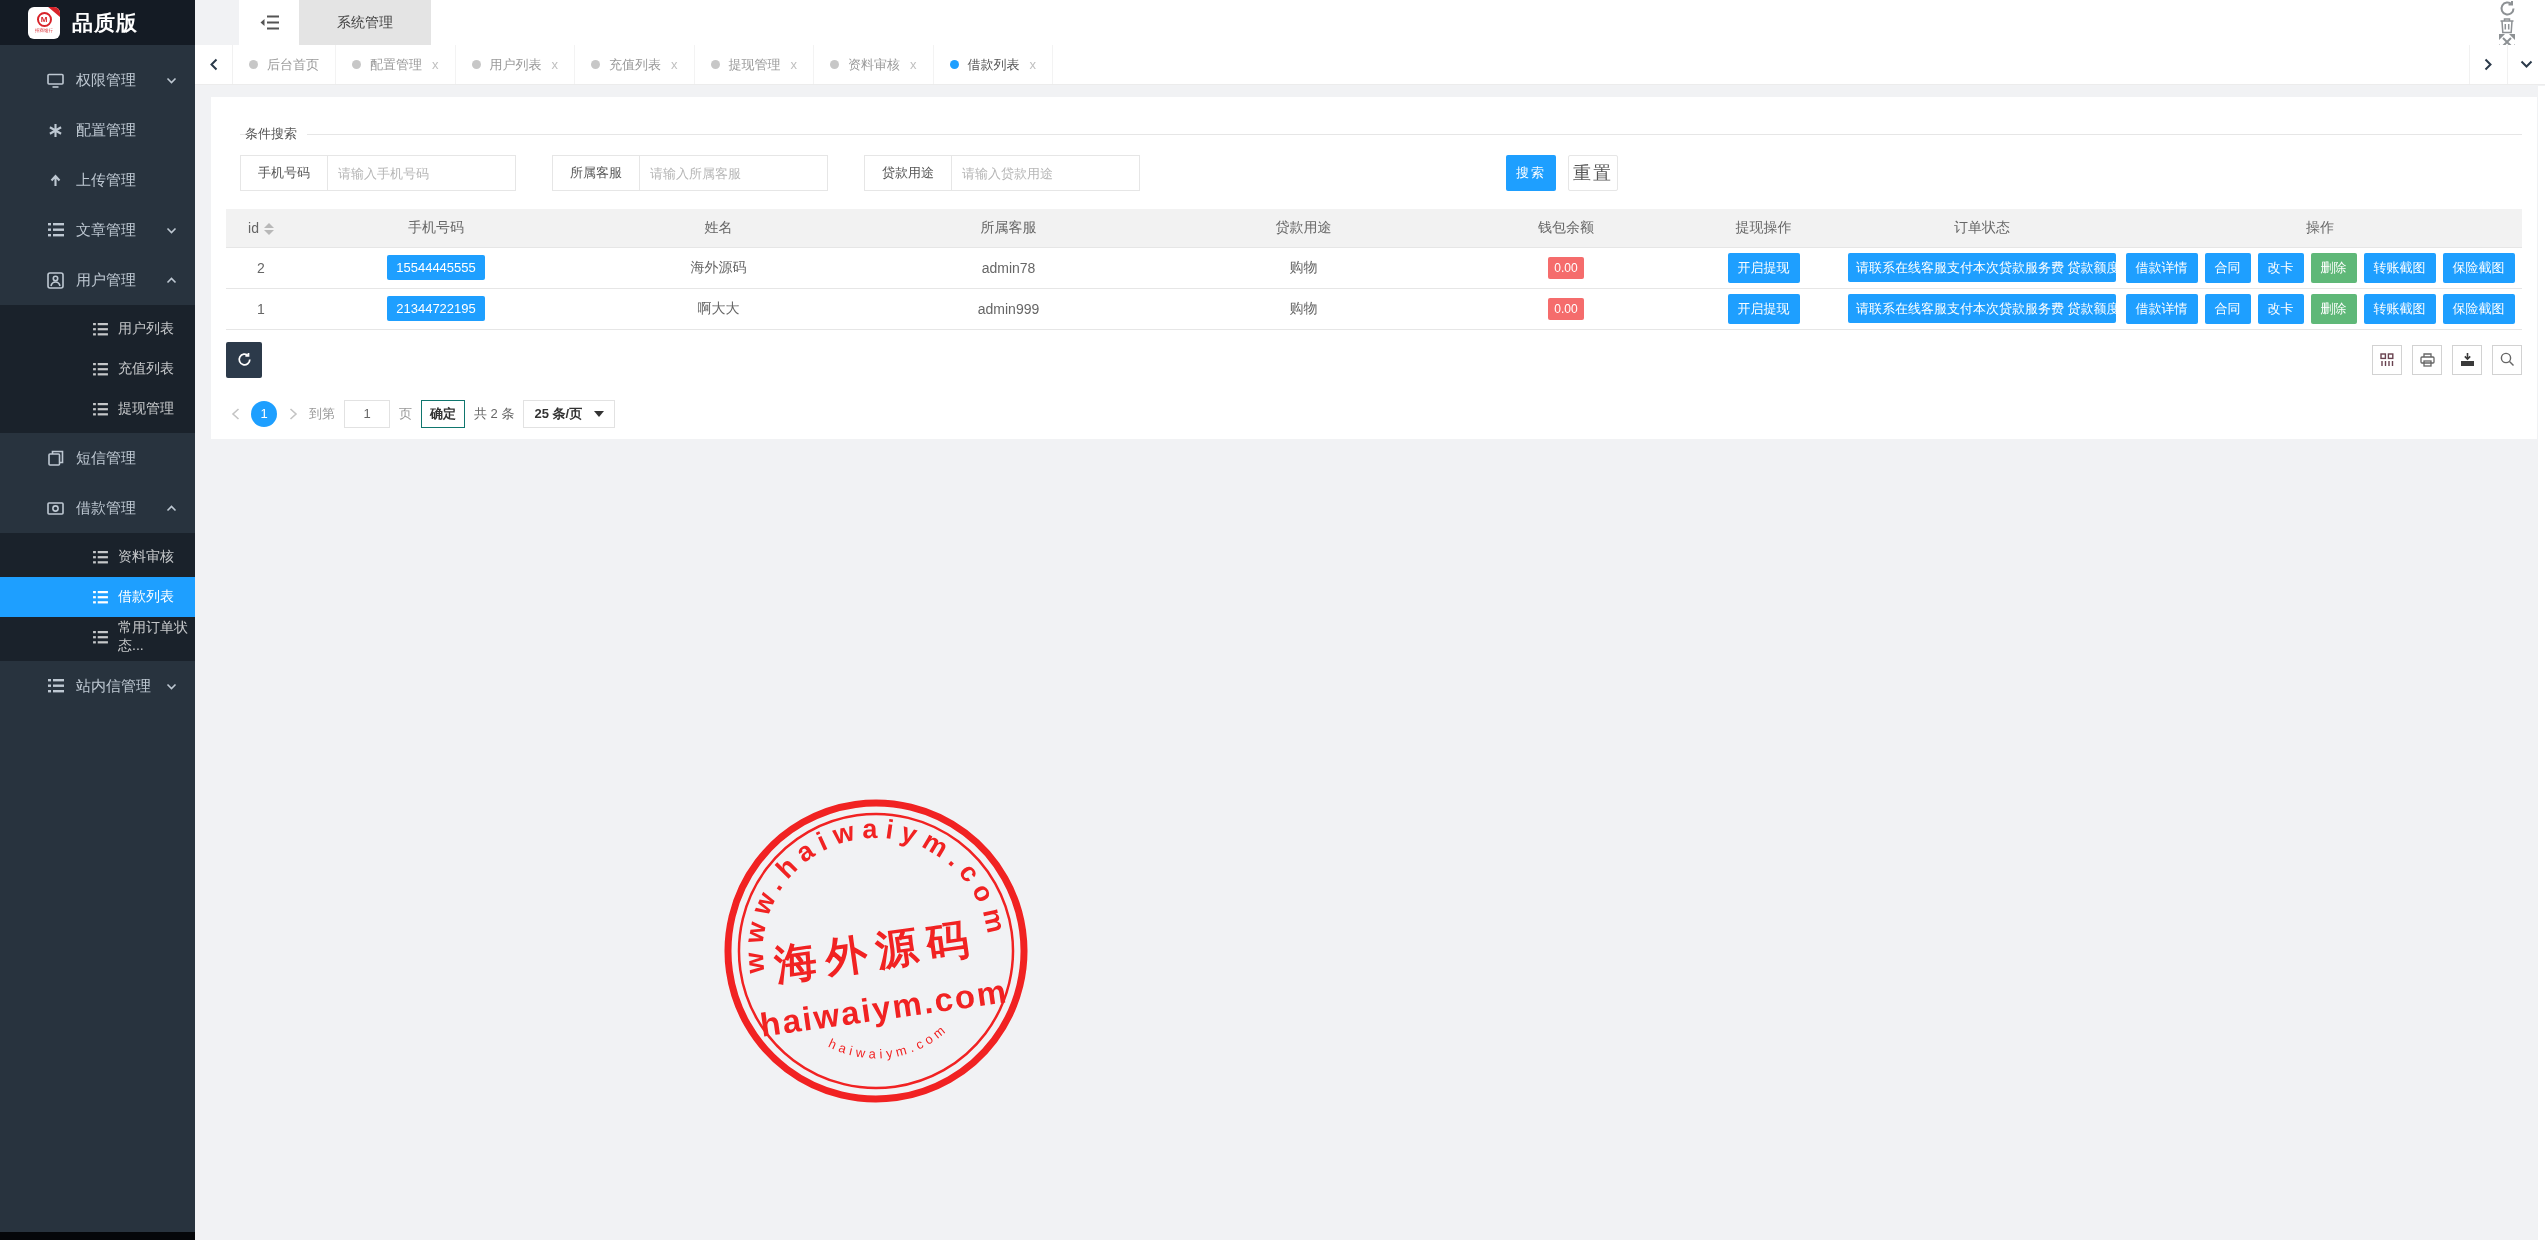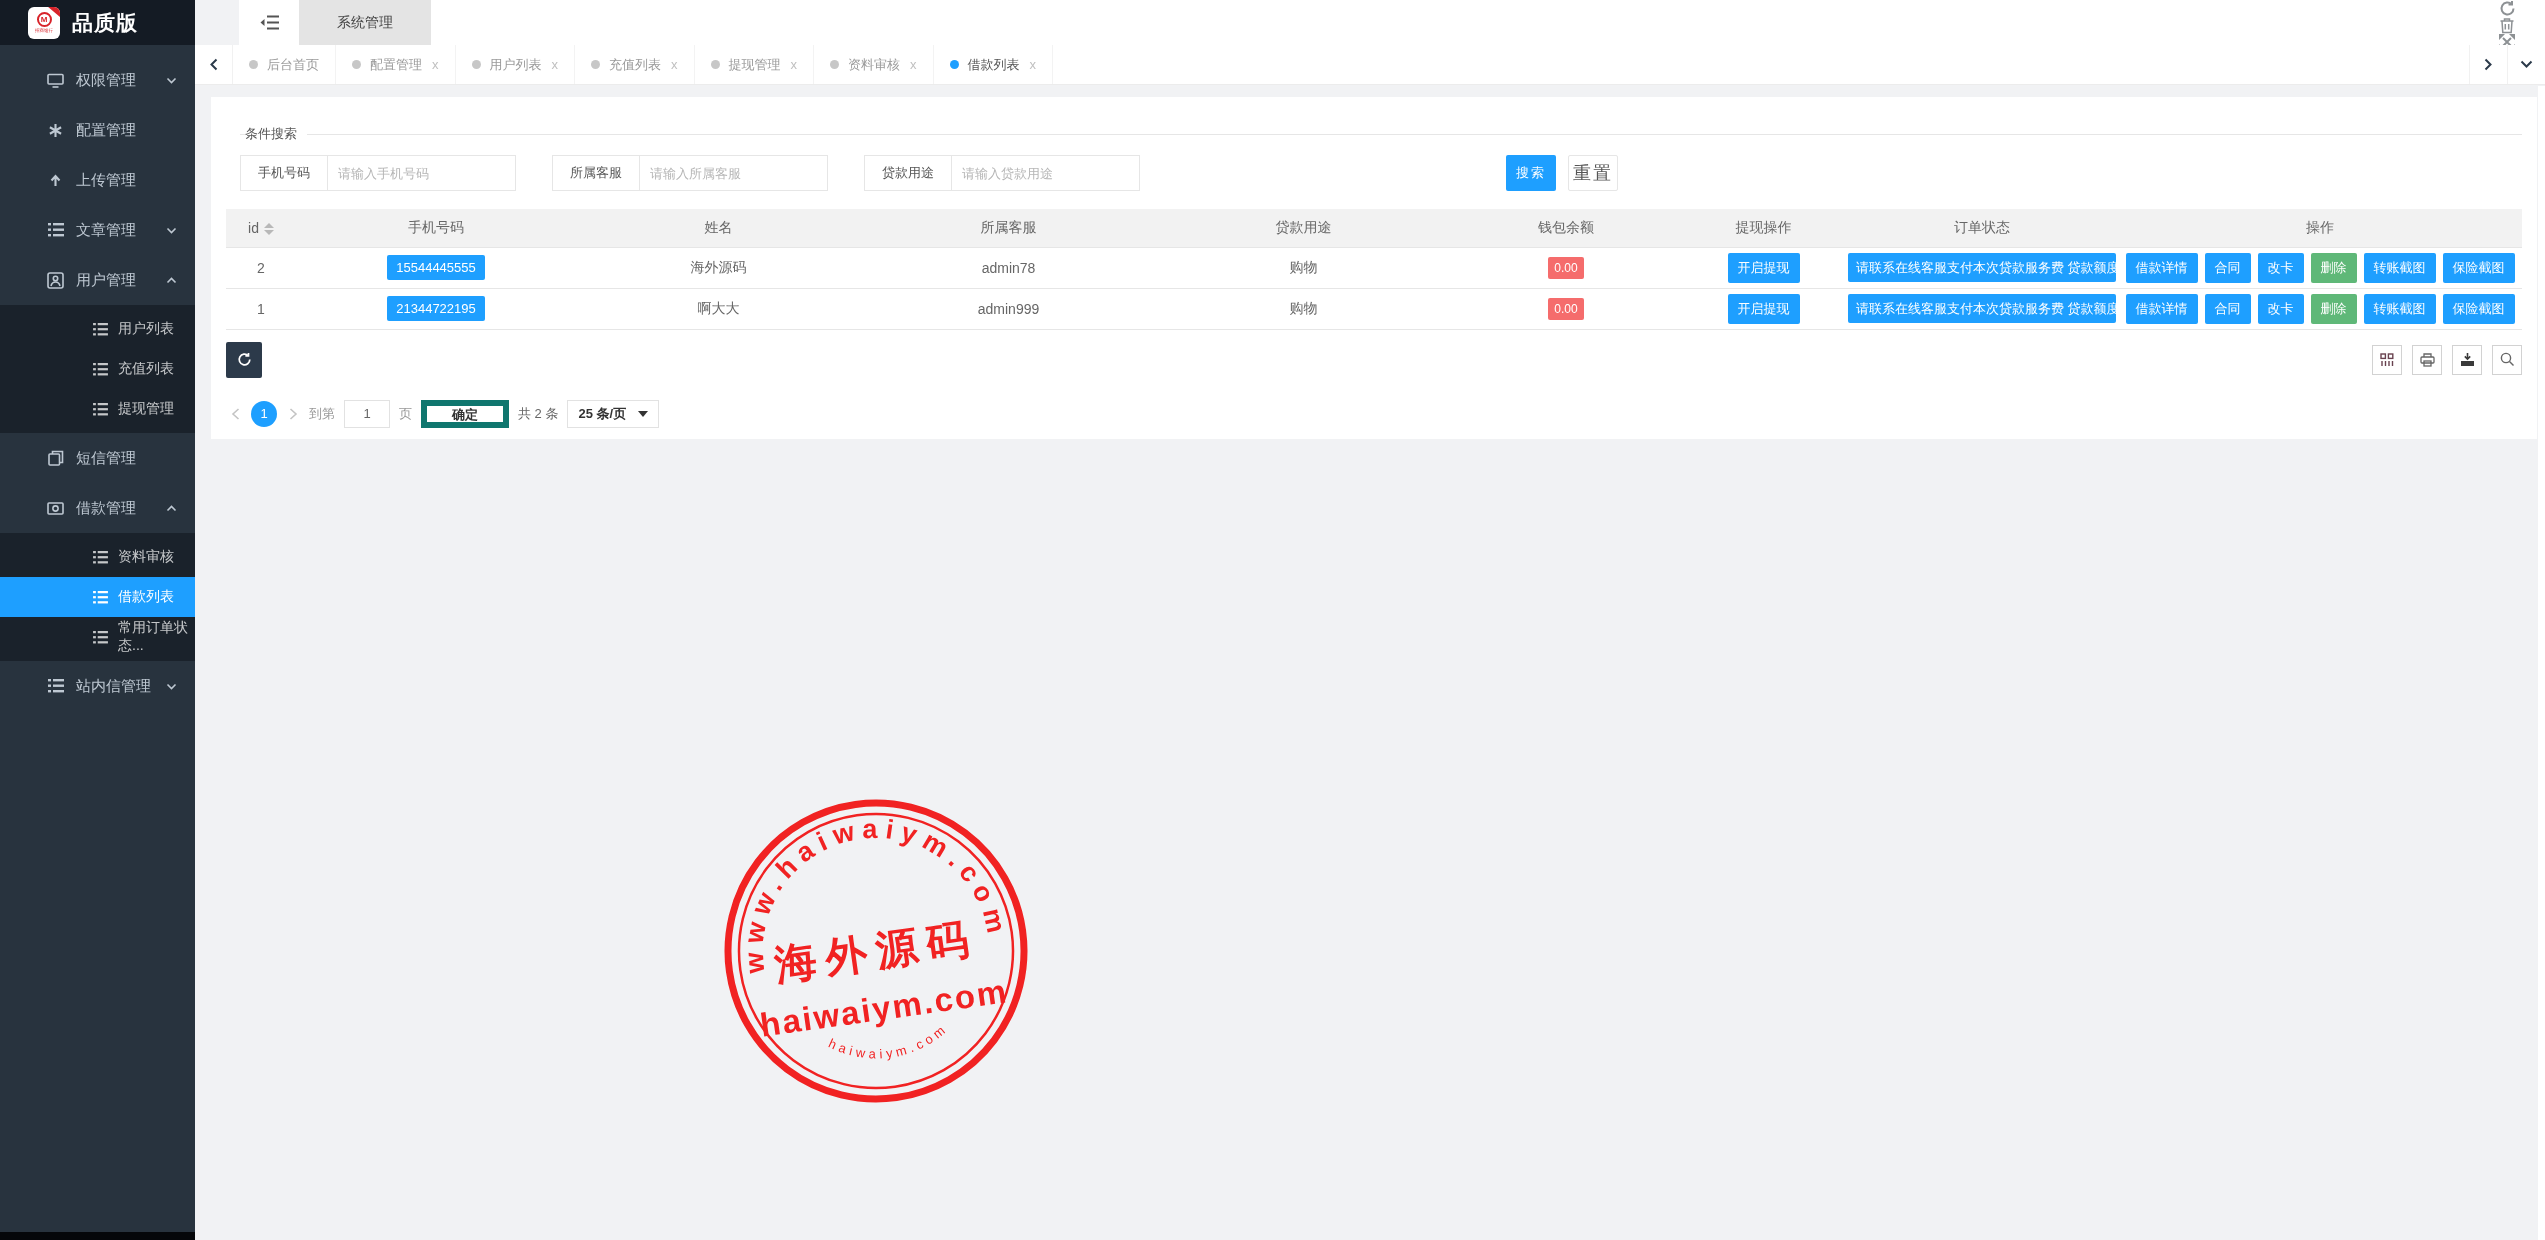--- a/index.html
+++ b/index.html
@@ -83,21 +83,21 @@
 
   .table-toolbar { display:flex; align-items:center; margin-top:12px; }
   .btn-refresh-dark { width:36px; height:36px; background:#2C3A4A; border-radius:2px; display:flex; align-items:center; justify-content:center; cursor:pointer;}
   .toolbar-right { margin-left:auto; display:flex; gap:10px; }
   .tool-btn { width:30px; height:30px; border:1px solid #d2d2d2; background:#fff; display:flex; align-items:center; justify-content:center; cursor:pointer;}
 
   .pager { display:flex; align-items:center; margin-top:22px; margin-left:2px; font-size:13px; color:#666; gap:9px;}
   .pg-arrow { width:14px; height:14px; display:flex; align-items:center; justify-content:center; cursor:pointer;}
   .pg-num { width:26px; height:26px; border-radius:50%; background:#1E9FFF; color:#fff; display:flex; align-items:center; justify-content:center; font-size:13px; cursor:pointer;}
   .pg-input { width:46px; height:28px; border:1px solid #e2e2e2; text-align:center; font-size:13px; color:#666; outline:none;}
-  .pg-confirm { height:28px; padding:0 25px; border:6px solid #0f766e; background:#fff; font-size:13px; color:#333; font-weight:bold; cursor:pointer;}
+  .pg-confirm { height:28px; padding:0 8px; border:1px solid #0f766e; background:#fff; font-size:13px; color:#333; font-weight:bold; cursor:pointer;}
   .pg-total { color:#666; }
   .pg-size { height:28px; border:1px solid #e2e2e2; display:flex; align-items:center; padding:0 10px; gap:10px; cursor:pointer; color:#333; font-weight:bold;}
   .pg-size .caret-down{ border-top-color:#333; margin-left:2px;}
 
   
   .stamp { position:absolute; left:528px; top:712px; width:306px; height:306px; transform:rotate(-8deg); opacity:.95; pointer-events:none;}
 </style>
 </head>
 <body>
 

